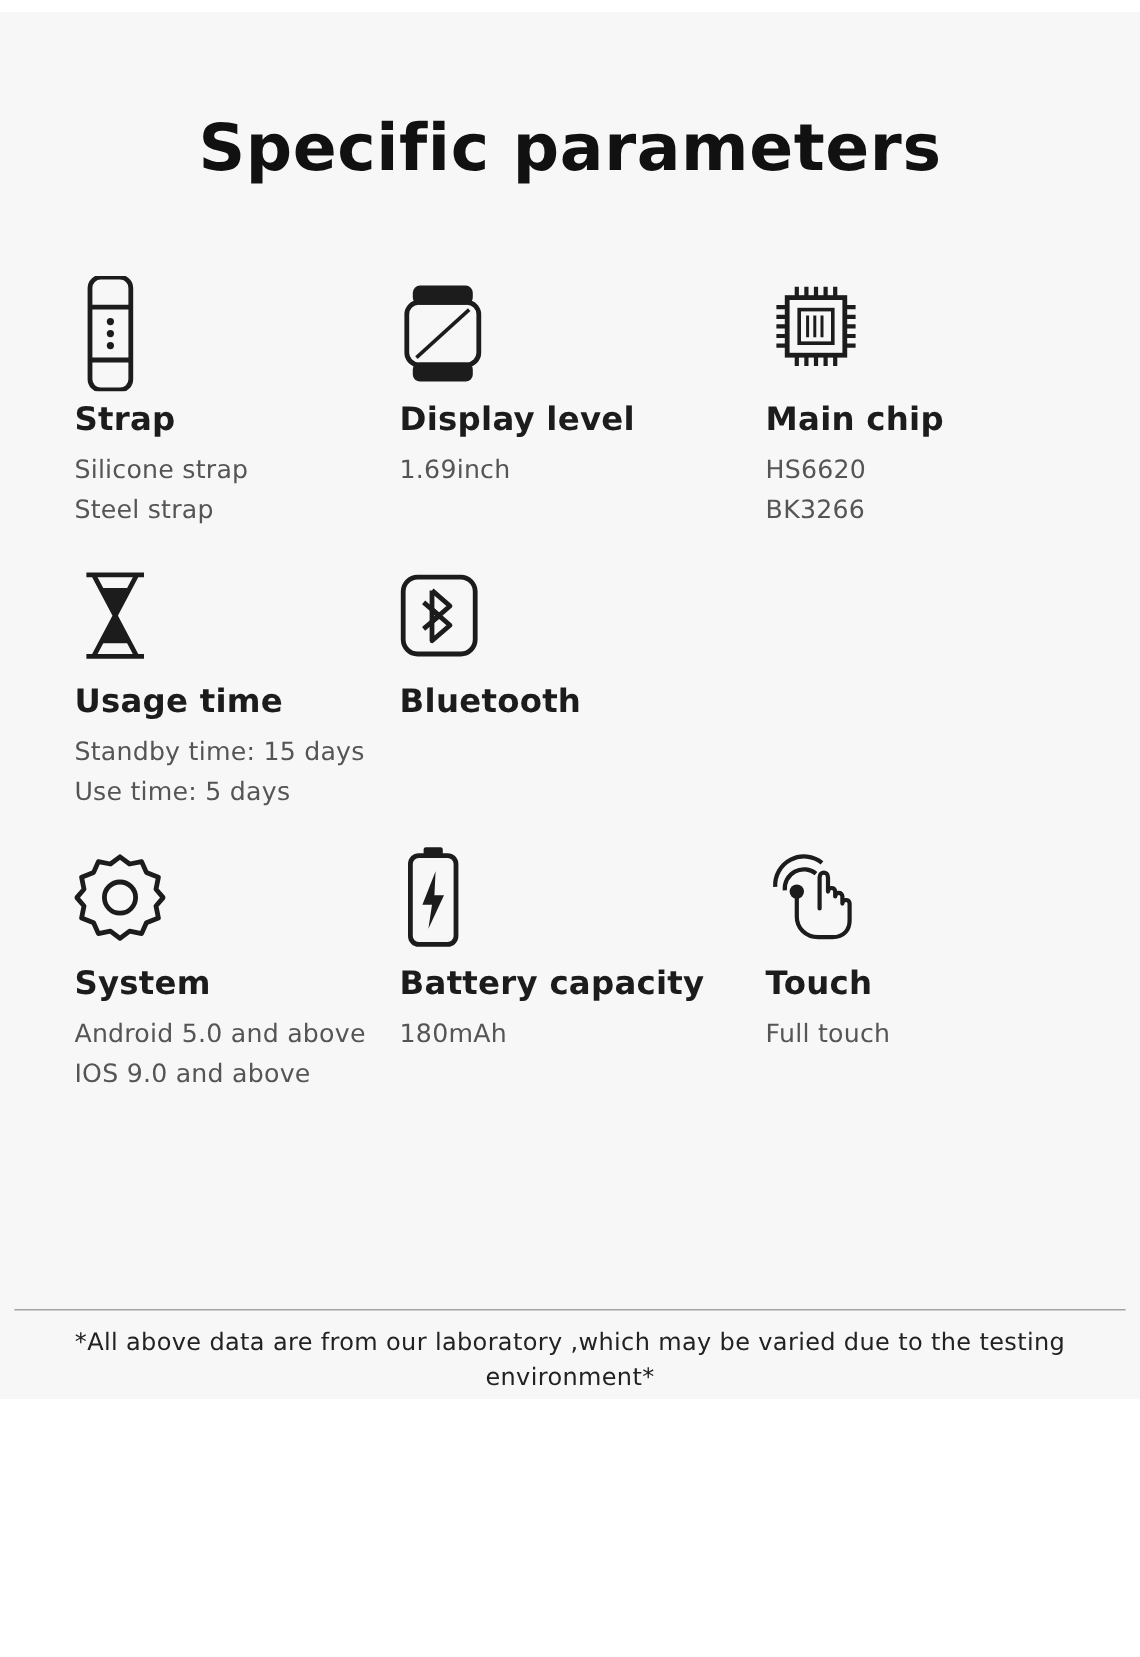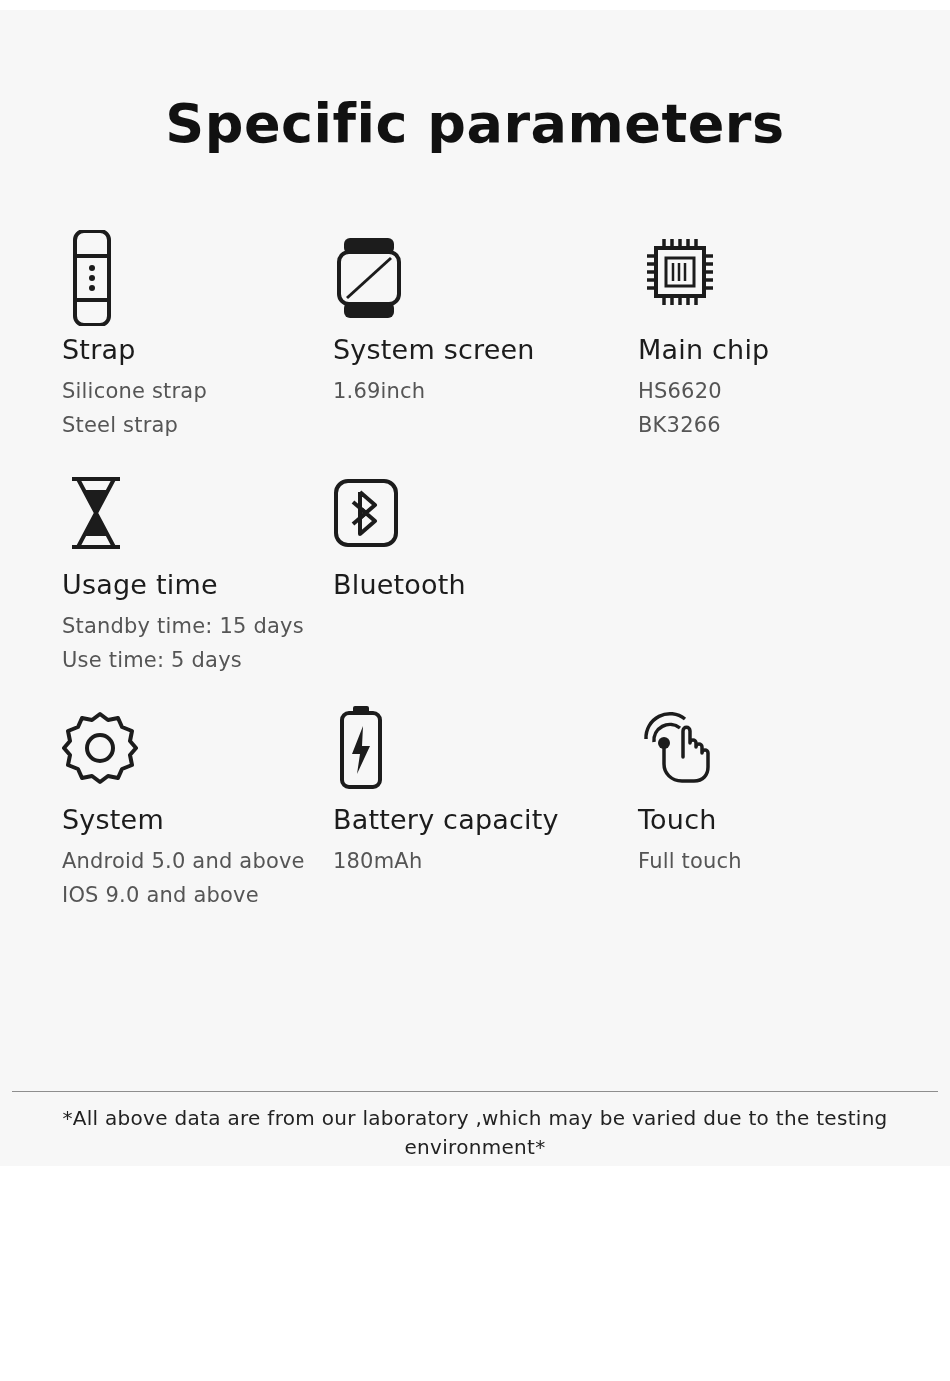--- a/index.html
+++ b/index.html
@@ -64,21 +64,21 @@
   .cell.c2 { width: 305px; padding-left: 0; }
   .cell.c3 { width: 312px; padding-left: 0; }
   .icon-box {
     height: 105px;
     display: flex;
     align-items: center;
   }
   .label {
     font-size: 27px;
     color: #1c1c1c;
-    font-weight: 400;
+    font-weight: 700;
     margin-top: 4px;
     letter-spacing: 0.2px;
   }
   .sub {
     font-size: 21px;
     color: #555555;
     margin-top: 10px;
     line-height: 1.6;
     letter-spacing: 0.2px;
   }
@@ -138,21 +138,21 @@
 
       <div class="cell c2">
         <div class="icon-box">
           <svg width="72" height="96" viewBox="0 0 72 96">
             <rect x="11" y="8" width="50" height="16" rx="6" ry="6" fill="#1c1c1c"></rect>
             <rect x="11" y="72" width="50" height="16" rx="6" ry="6" fill="#1c1c1c"></rect>
             <rect x="6" y="22" width="60" height="52" rx="10" ry="10" fill="none" stroke="#1c1c1c" stroke-width="4"></rect>
             <line x1="14" y1="68" x2="58" y2="28" stroke="#1c1c1c" stroke-width="3"></line>
           </svg>
         </div>
-        <div class="label">System screen</div>
+        <div class="label">Display level</div>
         <div class="sub">
           <div>1.69inch</div>
         </div>
       </div>
 
       <div class="cell c3">
         <div class="icon-box">
           <svg width="84" height="90" viewBox="0 0 84 90">
             <rect x="18" y="15" width="48" height="48" fill="none" stroke="#1c1c1c" stroke-width="4"></rect>
             <rect x="28" y="25" width="28" height="28" fill="none" stroke="#1c1c1c" stroke-width="3"></rect>

